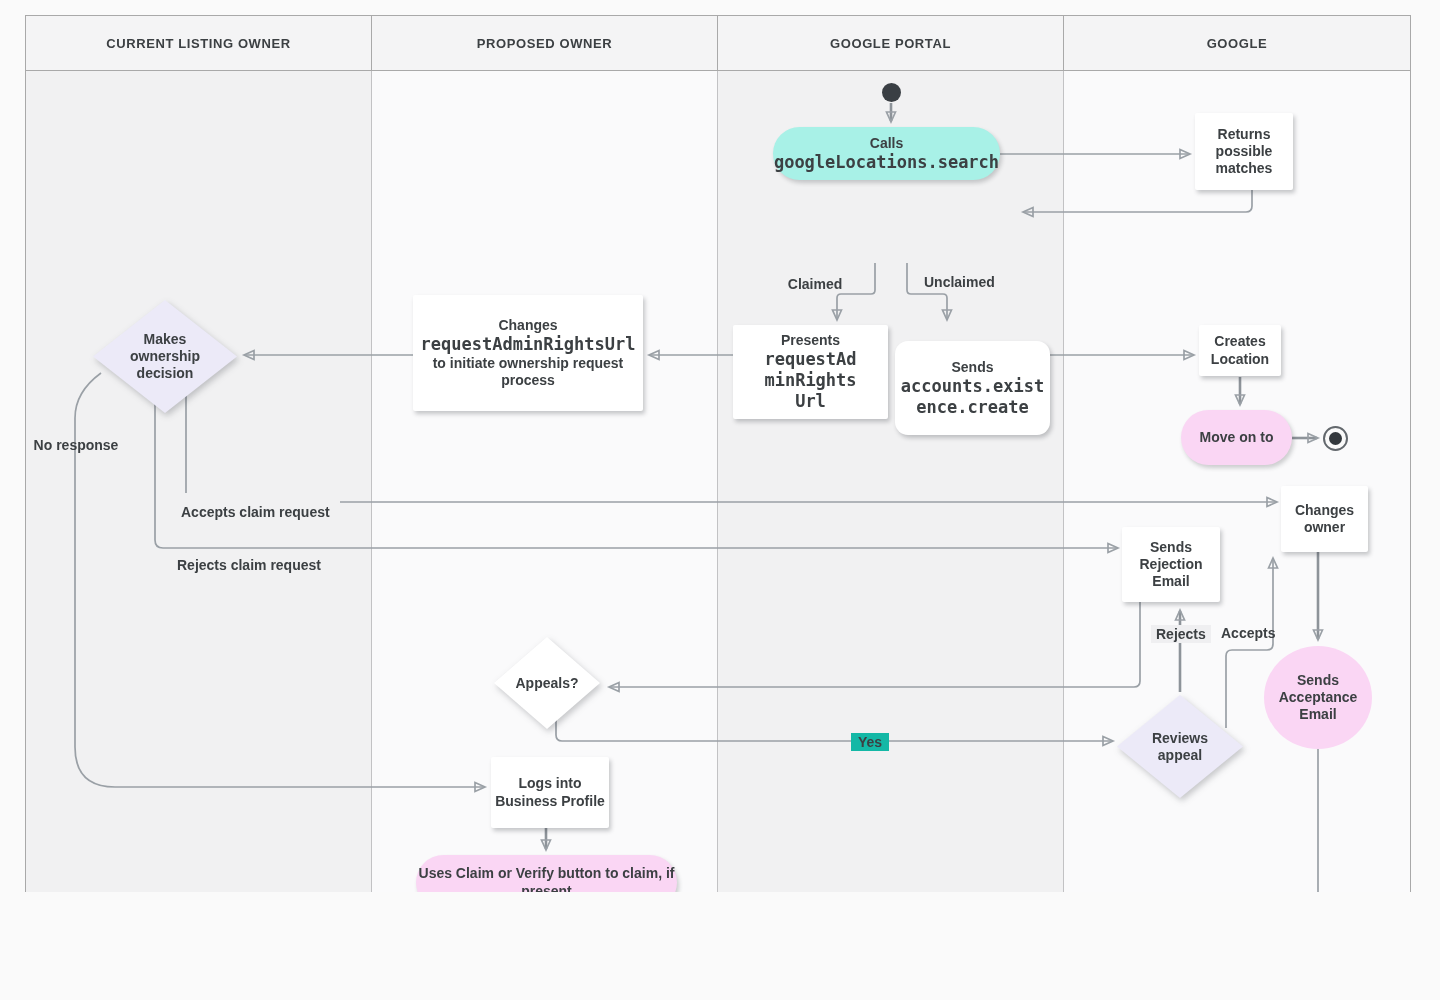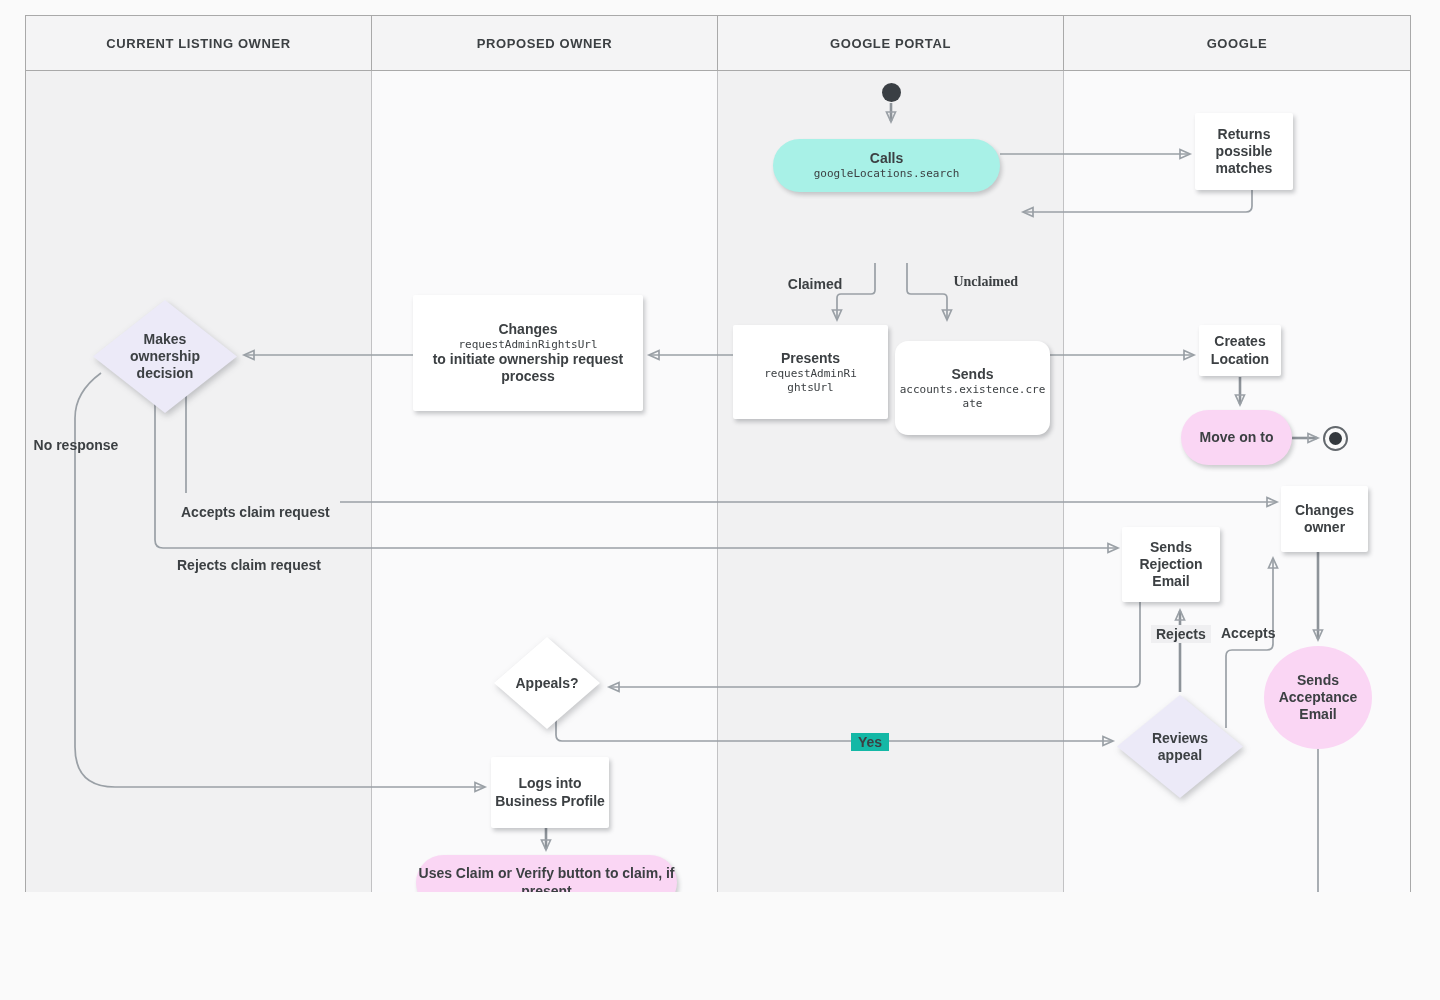--- a/index.html
+++ b/index.html
@@ -24,25 +24,25 @@
   svg.edges{position:absolute;left:0;top:0;width:1440px;height:1000px;z-index:1;pointer-events:none;}
   svg.edges path{fill:none;stroke:#9AA0A6;stroke-width:1.7;}
   svg.edges path.thick{stroke-width:2.6;stroke:#8D9399;}
 
   
   .node{position:absolute;box-sizing:border-box;display:flex;flex-direction:column;
         align-items:center;justify-content:center;text-align:center;
         font-size:14px;font-weight:700;line-height:1.22;z-index:2;}
   .box{background:#FFFFFF;border-radius:2px;box-shadow:2px 3px 4px rgba(40,45,50,.25);}
   .pill{border-radius:28px;box-shadow:2px 3px 4px rgba(40,45,50,.22);}
-  .teal{background:#A8F1E7;margin-top:12px;}
+  .teal{background:#A8F1E7;}
   .pinkbg{background:#FAD6F4;}
   .circle{border-radius:50%;background:#FAD6F4;}
   .tag{background:#ECEAF8;display:block;padding:12px 10px;line-height:1.35;}
-  .code{font-family:"DejaVu Sans Mono",monospace;font-weight:400;font-size:11px;}
+  .code{font-family:"DejaVu Sans Mono",monospace;font-weight:700;font-size:17px;}
   .blk{display:block;}
   #n-presents .code{max-width:98px;word-break:break-all;margin:0 auto;}
   #n-sendscreate .code{max-width:148px;word-break:break-all;margin:0 auto;}
 
   .diamond{position:absolute;z-index:2;filter:drop-shadow(2px 3px 3px rgba(40,45,50,.25));}
   .diamond .shape{position:absolute;left:0;top:0;width:100%;height:100%;
         clip-path:polygon(50% 0,100% 50%,50% 100%,0 50%);}
   .diamond.lav .shape{background:#ECEAF8;}
   .diamond.white .shape{background:#FFFFFF;}
   .diamond .lbl{position:absolute;left:0;top:0;width:100%;height:100%;display:flex;
@@ -74,21 +74,21 @@
   #n-appeals{left:494px;top:637px;width:106px;height:92px;}
   #n-reviews{left:1117px;top:695px;width:126px;height:103px;}
   #n-acceptance{left:1264px;top:646px;width:108px;height:103px;}
   #n-logs{left:491px;top:757px;width:118px;height:71px;}
   #n-claim{left:416px;top:855px;width:261px;height:55px;}
   #n-end2{left:534px;top:930px;}
   #n-end3{left:671px;top:930px;}
 
   
   #l-claimed{left:772px;top:276px;width:86px;text-align:center;}
-  #l-unclaimed{left:924px;top:274px;width:94px;text-align:right;font-family:Liberation Serif, serif;}
+  #l-unclaimed{left:924px;top:274px;width:94px;text-align:left;}
   #l-nores{left:33px;top:436px;width:86px;text-align:center;white-space:normal;line-height:1.4;}
   #l-acceptsclaim{left:179px;top:493px;padding:11px 10px 4px 2px;background:#F1F1F2;}
   #l-rejectsclaim{left:177px;top:557px;}
   #l-rejects{left:1151px;top:625px;background:#EFEFF1;padding:1px 5px;}
   #l-accepts{left:1221px;top:625px;}
   #l-yes{left:851px;top:733px;background:#14b8a6;padding:1px 7px;}
 </style>
 </head>
 <body>
 

